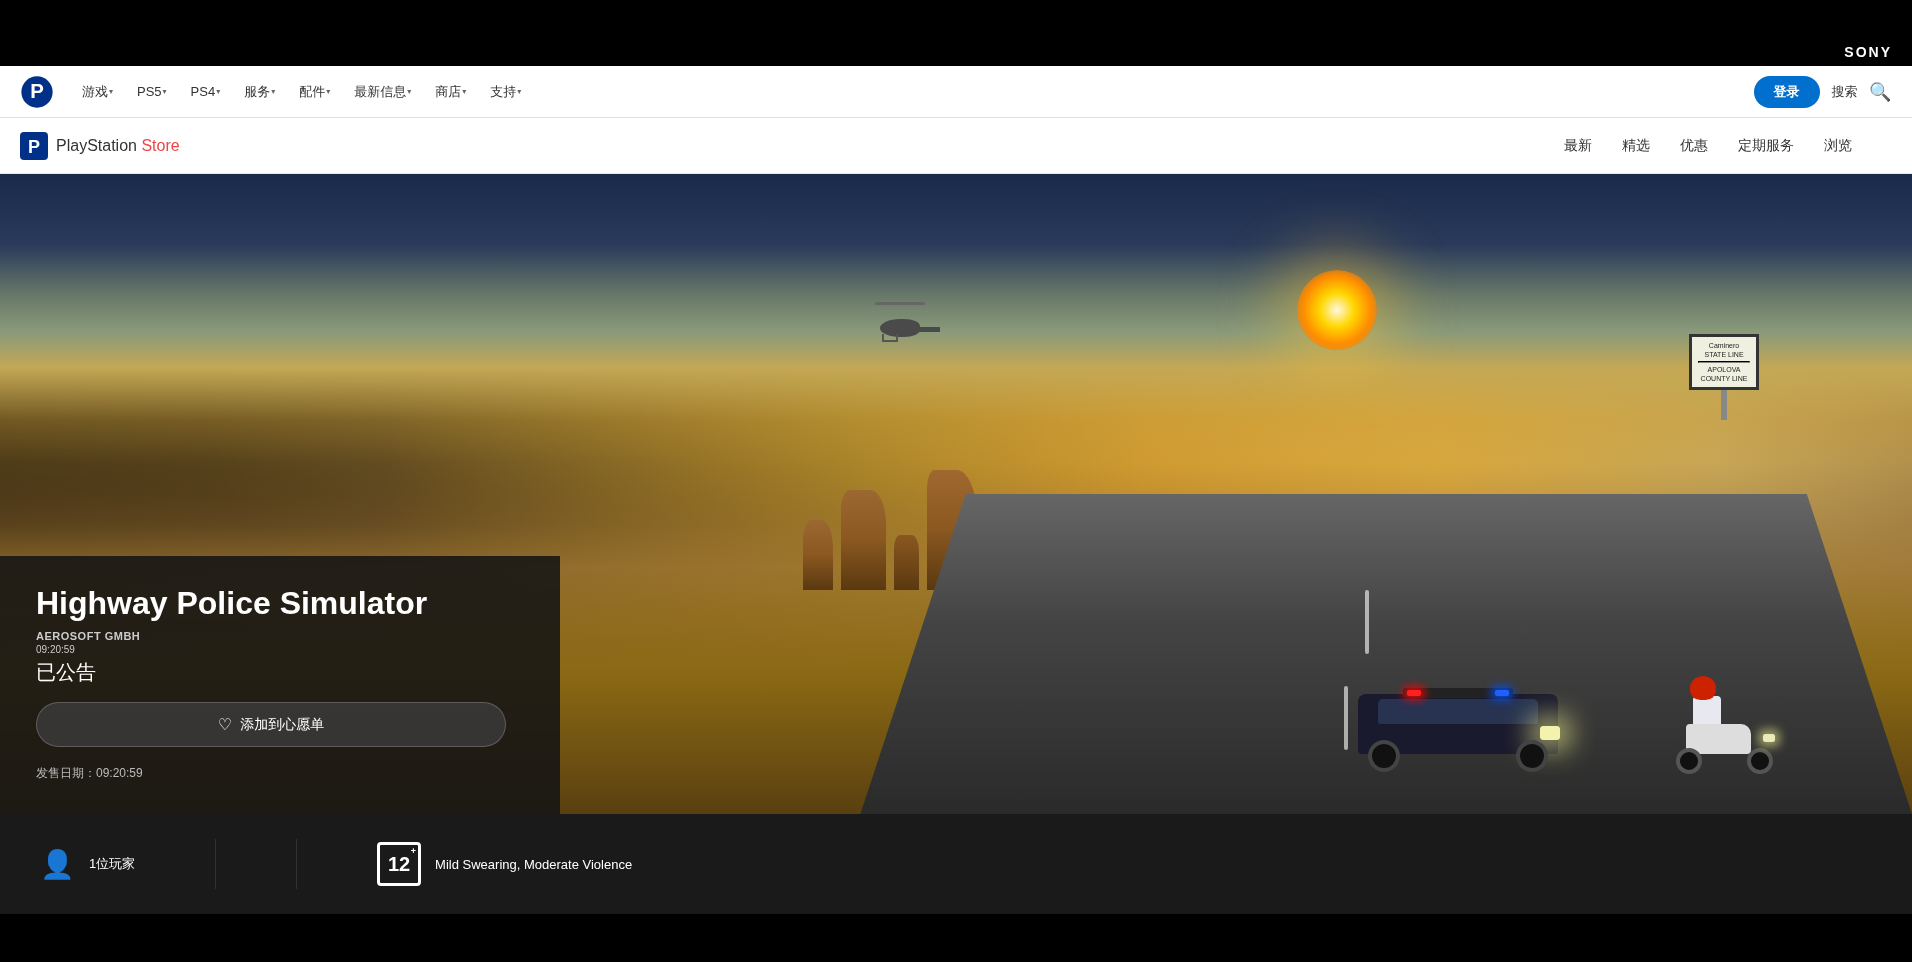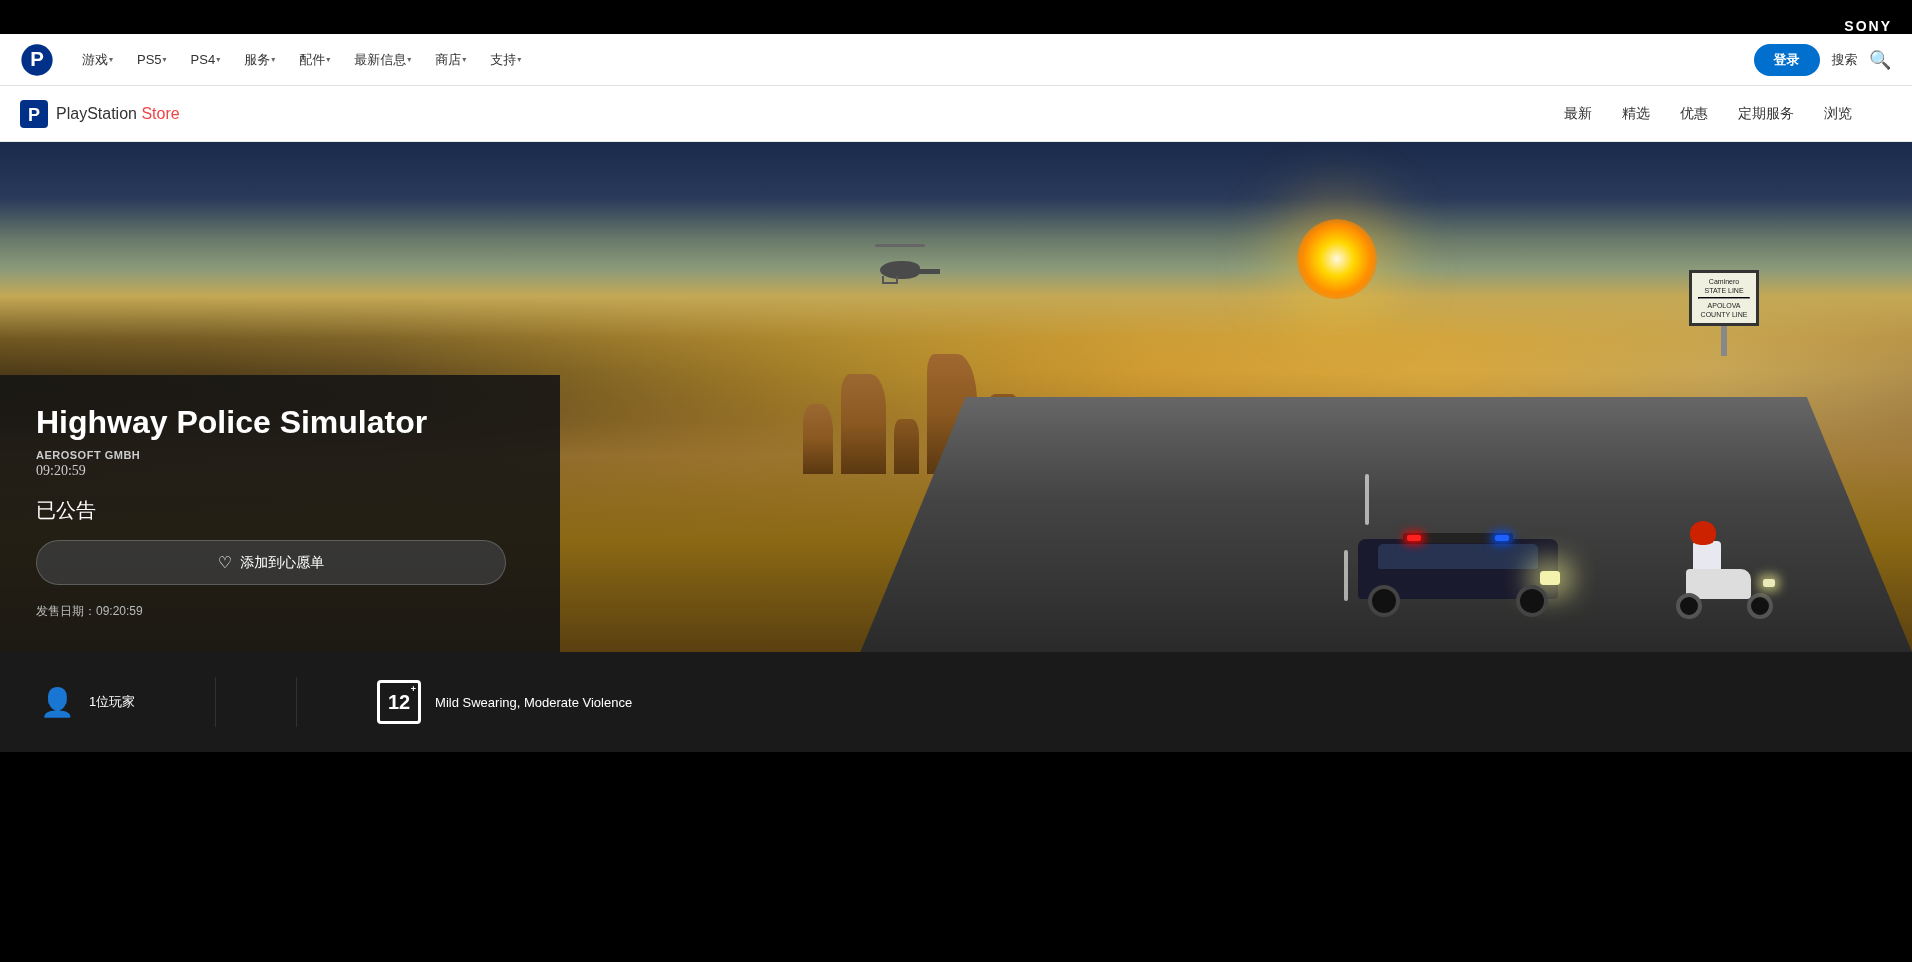--- a/index.html
+++ b/index.html
@@ -1,25 +1,26 @@
 <!DOCTYPE html>
 <html><head>
   <meta charset="utf-8">
   <style>
     * { margin: 0; padding: 0; box-sizing: border-box; }
     body { font-family: "SST", "Source Han Sans CN", "Microsoft YaHei", sans-serif; background: #000; min-width: 1912px; }
 
     
     .sony-bar {
       background: #000;
-      height: 34px;
-      display: flex;
-      align-items: flex-end;
+      height: 22px;
+      display: flex;
+      align-items: flex-start;
       justify-content: flex-end;
       padding-right: 20px;
+      margin-top: 44px;
     }
     .sony-logo {
       color: #fff;
       font-size: 14px;
       font-weight: bold;
       letter-spacing: 2px;
     }
 
     
     .main-nav {
@@ -120,21 +121,21 @@
       font-size: 14px;
       cursor: pointer;
       text-decoration: none;
       padding: 4px 0;
     }
 
     
     .hero {
       position: relative;
       width: 100%;
-      height: 510px;
+      height: 640px;
       overflow: hidden;
       background: linear-gradient(135deg, #1a1a2e 0%, #16213e 30%, #8B7355 60%, #C4A35A 80%, #E8C97A 100%);
     }
     .hero-bg {
       position: absolute;
       top: 0; left: 0; right: 0; bottom: 0;
       background: 
         radial-gradient(ellipse at 70% 40%, rgba(255,200,100,0.3) 0%, transparent 60%),
         linear-gradient(to right, #1a1008 0%, #2d2010 20%, #8B6914 45%, #C4891A 60%, #D4A030 75%, #B8A060 90%, #9A8050 100%);
     }
@@ -265,24 +266,23 @@
     }
     .game-publisher {
       font-size: 11px;
       font-weight: 700;
       color: #ccc;
       letter-spacing: 0.5px;
       text-transform: uppercase;
       margin-bottom: 2px;
     }
     .game-time {
-      font-size: 14px;
+      font-size: 10px;
       color: #ccc;
-      margin-bottom: 18px;
-      font-family: Liberation Serif, serif;
+      margin-bottom: 4px;
     }
     .game-status {
       font-size: 20px;
       color: #fff;
       margin-bottom: 16px;
     }
     .wishlist-btn {
       width: 100%;
       max-width: 470px;
       background: rgba(60,60,60,0.8);

